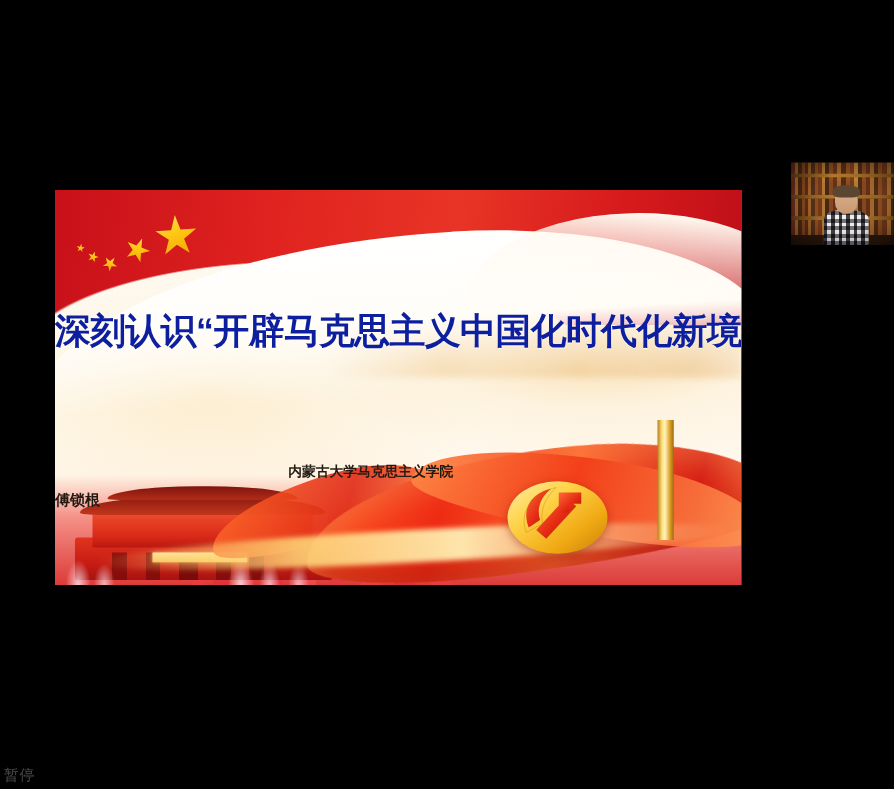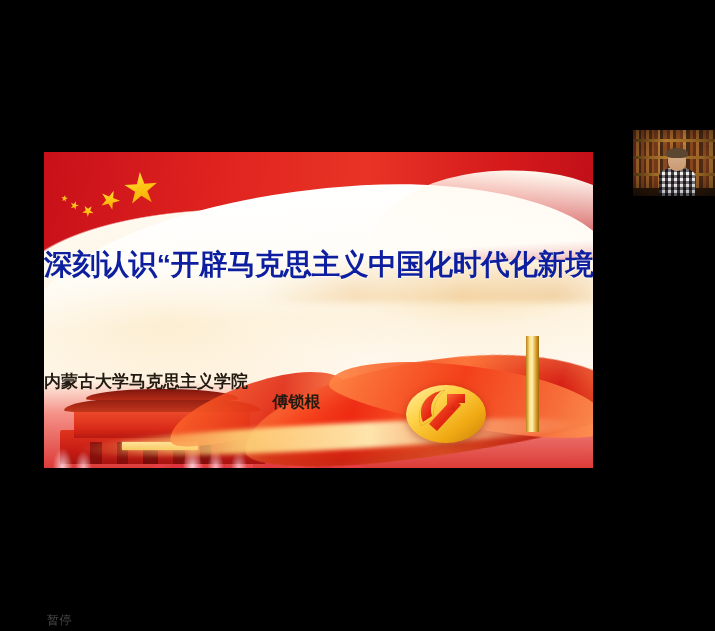--- a/index.html
+++ b/index.html
@@ -258,37 +258,36 @@
     color: #0d1f9e;
     font-size: 25px;
     font-weight: bold;
     white-space: nowrap;
     text-shadow: 0 1px 0 rgba(255,255,255,0.6);
   }
   #affiliation {
     position: absolute;
     left: 0; right: 0;
     top: 218px;
-    text-align: left;
-    padding-right: 44px;
-    box-sizing: border-box;
-    color: #231a12;
-    font-size: 17px;
-    font-weight: bold;
-    white-space: nowrap;
-  }
-  #presenter {
-    position: absolute;
-    left: 0; right: 0;
-    top: 240px;
     text-align: center;
     padding-right: 44px;
     box-sizing: border-box;
     color: #231a12;
-    font-size: 16px;
+    font-size: 11px;
+    font-weight: bold;
+    white-space: nowrap;
+  }
+  #presenter {
+    position: absolute;
+    left: 0; right: 0;
+    top: 240px;
+    padding-right: 44px;
+    box-sizing: border-box;
+    color: #231a12;
+    font-size: 12px;
     font-weight: bold;
     white-space: nowrap;
   }
 
   
   #webcam-pip {
     position: absolute;
     left: 633px;
     top: 130px;
     width: 82px;
@@ -351,21 +350,20 @@
 
   
   #status-text {
     position: absolute;
     left: 3px;
     bottom: 4px;
     color: #4a4a4a;
     font-size: 12px;
     line-height: 14px;
     letter-spacing: 0.5px;
-    margin-left: 44px;
   }
 </style>
 </head>
 <body>
 
 <div id="player-stage">
 
   <div id="slide">
 
     <div class="slide-sky"></div>

